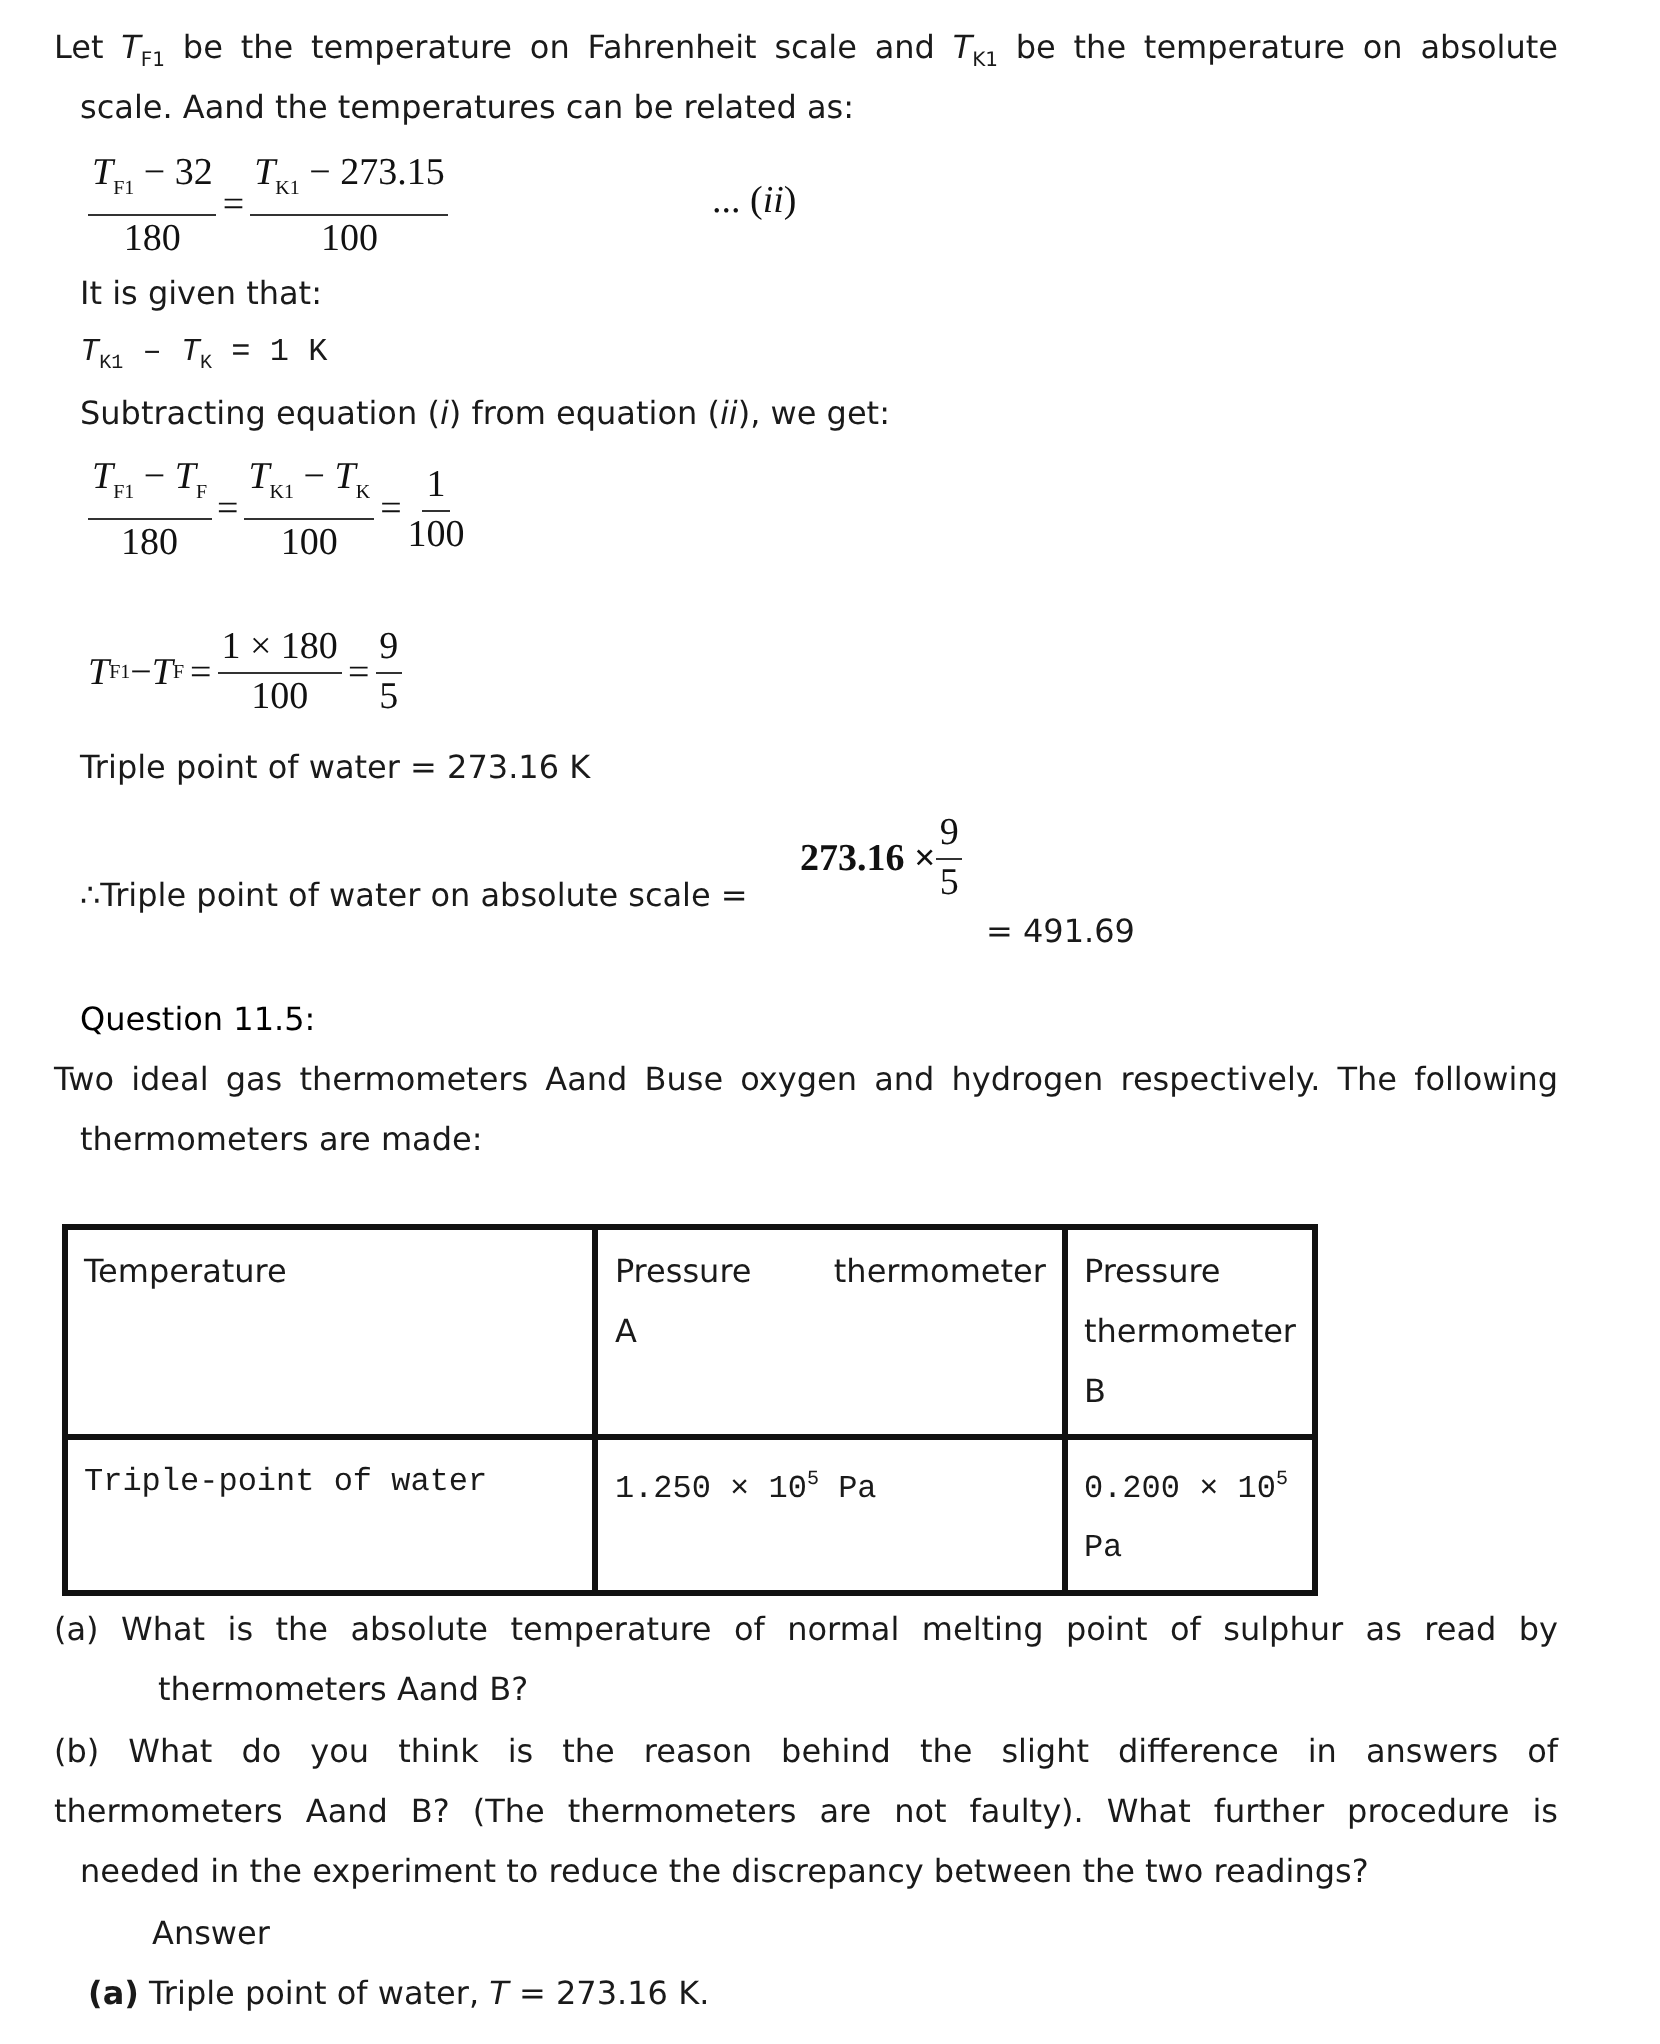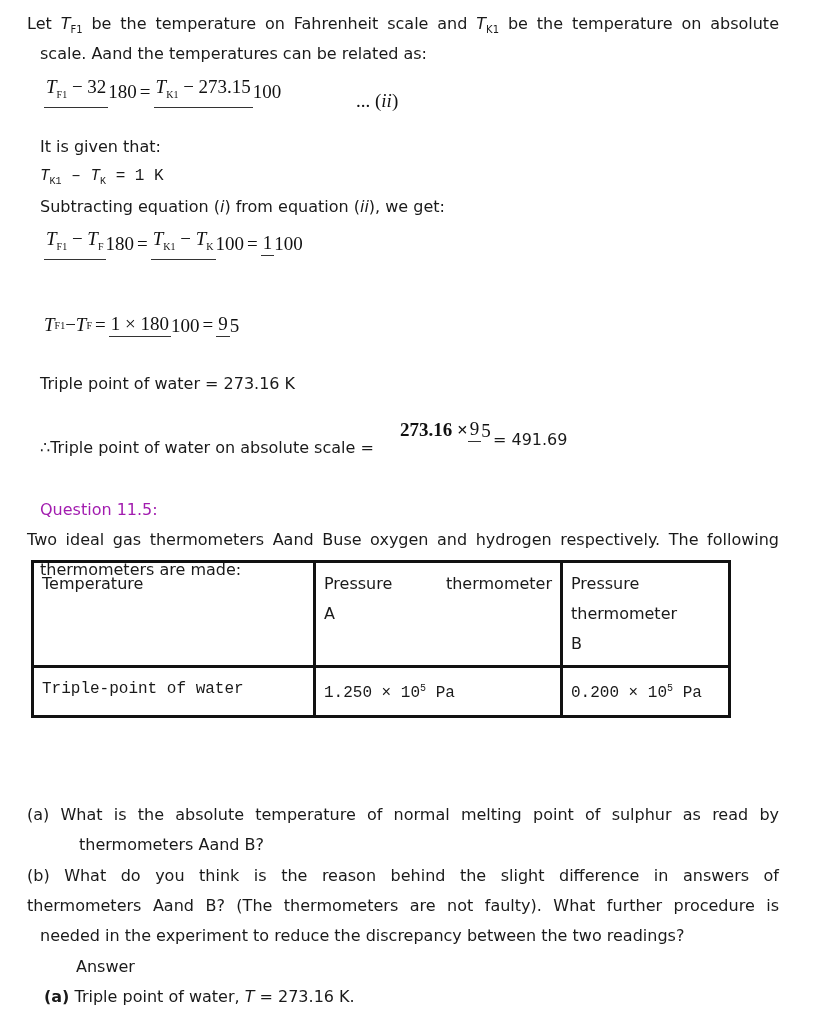--- a/index.html
+++ b/index.html
@@ -1,27 +1,27 @@
 <!DOCTYPE html>
 <html><head>
 <meta charset="utf-8">
 <style>
   html, body { margin: 0; padding: 0; background: #ffffff; }
   body { width: 830px; height: 1022px; overflow: hidden; position: relative;
          font-family: "DejaVu Sans", sans-serif; font-size: 16px; color: #1a1a1a; }
   .line { position: absolute; left: 40px; white-space: nowrap; }
   .just { position: absolute; left: 27px; width: 752px; text-align: justify; text-align-last: justify; white-space: nowrap; }
-  .frac { display: inline-flex; align-items: center; vertical-align: middle; }
+  .frac { display: inline-flex; flex-direction: column; align-items: center; vertical-align: middle; }
   .frac .num { border-bottom: 1px solid #333; padding: 0 2px 1px 2px; line-height: 22px; }
   .frac .den { padding-top: 1px; line-height: 22px; }
   .math { position: absolute; font-family: "Liberation Serif", "DejaVu Serif", serif; font-size: 19px; color: #111; display: flex; align-items: center; }
   .math .eq { margin: 0 3px; }
   i sub, .math sub { font-size: 10px; font-style: normal; }
-  .q-heading { color: #a21caf; }
-  table.obs { position: absolute; left: 31px; top: 560px; width: 700px; border-collapse: collapse; }
+  .q-heading { color: #000000; }
+  table.obs { position: absolute; left: 31px; top: 612px; width: 628px; border-collapse: collapse; }
   table.obs td { border: 3px solid #111; vertical-align: top; padding: 6px 8px; line-height: 30px; font-size: 16px; }
   .jc { text-align: justify; text-align-last: left; }
   .just2 { text-align: justify; text-align-last: justify; display:block; }
   sup { font-size: 10px; }
   .ans-b { font-weight: bold; }
 </style>
 </head>
 <body>
 
 <div class="just" style="top:14px;">
@@ -85,28 +85,28 @@
   <span class="eq">=</span>
   <span class="frac">
       <span class="num">9</span>
       <span class="den">5</span>
     </span>
 </div>
 
 <div class="line" style="top:374px;">Triple point of water = 273.16 K</div>
 
 <div class="line" style="top:438px;">∴Triple point of water on absolute scale = </div>
-<div class="math" style="left:400px; top:406px; font-weight:bold;margin-top:12px;">
+<div class="math" style="left:400px; top:406px; font-weight:bold;">
   <span>273.16 × </span>
   <span class="frac" style="font-weight:normal;">
       <span class="num">9</span>
       <span class="den">5</span>
     </span>
 </div>
-<div class="line" style="left:493px; top:430px;"> = 491.69</div>
+<div class="line" style="left:493px; top:456px;"> = 491.69</div>
 
 <div class="line q-heading" style="top:500px;">Question 11.5:</div>
 <div class="just" style="top:530px;">Two ideal gas thermometers Aand Buse oxygen and hydrogen respectively. The following</div>
 <div class="line" style="top:560px;">thermometers are made:</div>
 
 <table class="obs">
   <tbody>
       <tr style="height:82px;">
     <td style="width:263px;">Temperature</td>
     <td style="width:228px;" class="jc"><span class="just2">Pressure&nbsp; thermometer</span>A</td>

